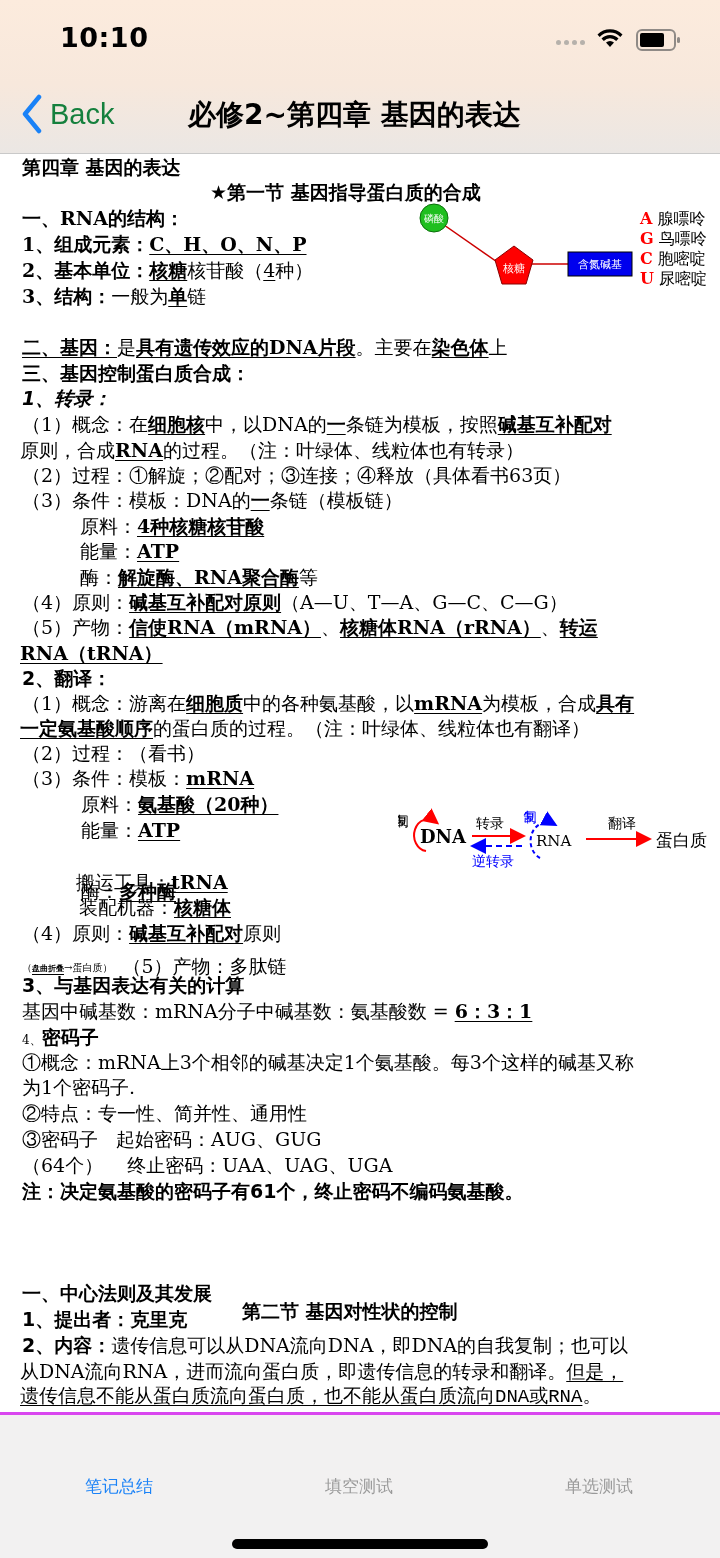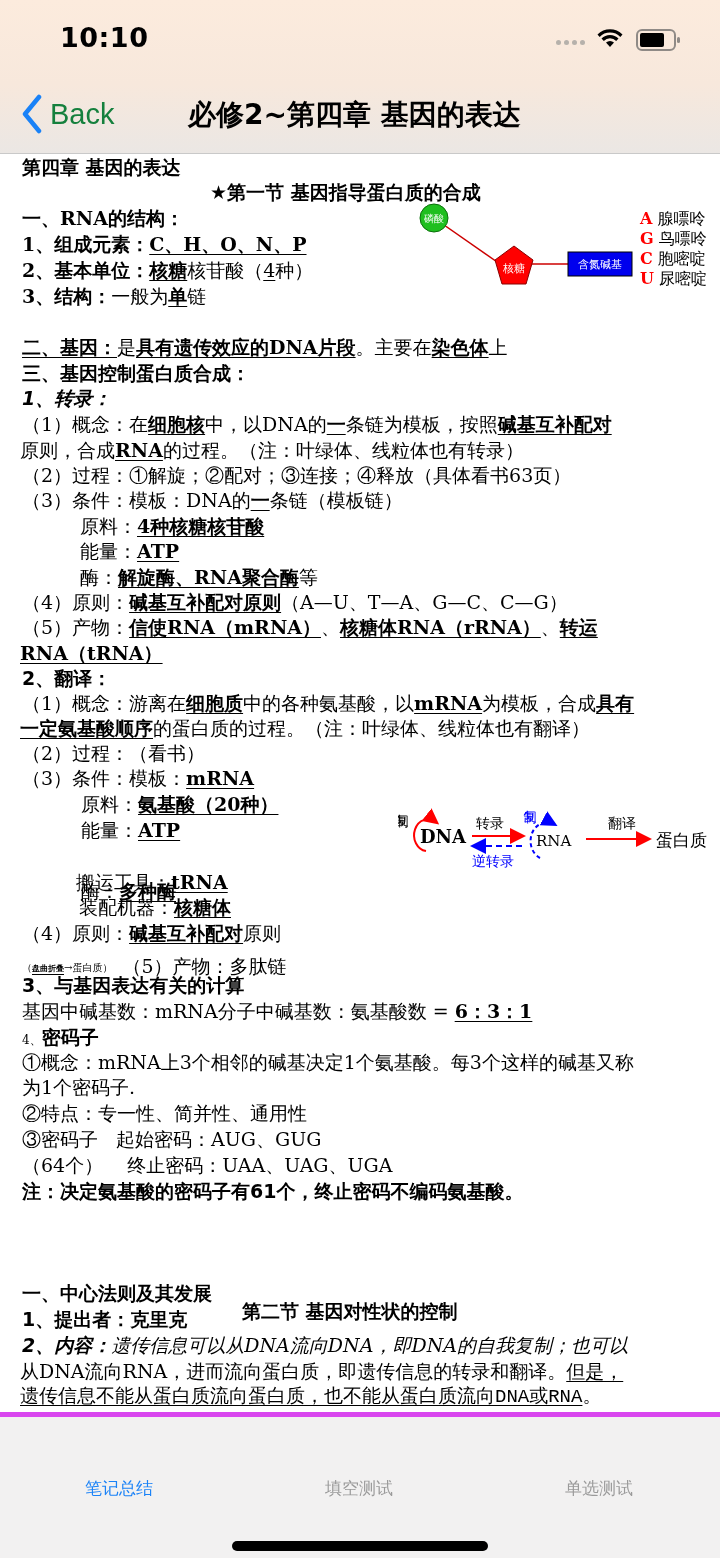--- a/index.html
+++ b/index.html
@@ -25,21 +25,21 @@
   .content { position: absolute; left: 0; top: 154px; width: 716px; height: 1258px; overflow: hidden; padding-left: 24px; }
   .doc { position: absolute; left: 22px; top: 0; width: 690px; font-family: "DejaVu Serif", "Liberation Serif", serif; font-size: 19px; }
   .ln { position: absolute; left: 0; white-space: nowrap; line-height: 26px; height: 26px; }
   .b { font-weight: bold; }
   .u { text-decoration: underline; text-underline-offset: 3px; }
   .sans { font-family: "DejaVu Sans", sans-serif; }
 
   .diagram1 { position: absolute; left: 410px; top: 50px; width: 300px; height: 90px; }
   .diagram2 { position: absolute; left: 398px; top: 632px; width: 310px; height: 90px; }
 
-  .tabbar { position: absolute; left: 0; top: 1412px; width: 720px; height: 146px; background: #f2f1f1; border-top: 5px solid #d946ef; }
+  .tabbar { position: absolute; left: 0; top: 1412px; width: 720px; height: 146px; background: #f2f1f1; border-top: 3px solid #d946ef; }
   .tab { position: absolute; top: 60px; font-size: 17px; color: #9a9a9a; cursor: pointer; font-family: "DejaVu Sans", sans-serif; }
   .tab.active { color: #1a82f7; }
   .home-indicator { position: absolute; left: 232px; top: 124px; width: 256px; height: 10px; background: #000; border-radius: 5px; }
 </style>
 </head>
 <body>
 
 <div class="header-bg"></div>
 <div class="status-time">10:10</div>
 <div class="signal-dots">
@@ -201,21 +201,21 @@
     <div class="ln" style="top:895px;">①概念：mRNA上3个相邻的碱基决定1个氨基酸。每3个这样的碱基又称</div>
     <div class="ln" style="top:920px;">为1个密码子.</div>
     <div class="ln" style="top:946px;">②特点：专一性、简并性、通用性</div>
     <div class="ln" style="top:972px; white-space:pre;">③密码子   起始密码：AUG、GUG</div>
     <div class="ln" style="top:998px; white-space:pre;">（64个）    终止密码：UAA、UAG、UGA</div>
     <div class="ln b sans" style="top:1024px;">注：决定氨基酸的密码子有61个，终止密码不编码氨基酸。</div>
 
     <div class="ln b sans" style="top:1100px; left:220px;margin-top:44px;">第二节  基因对性状的控制</div>
     <div class="ln b sans" style="top:1126px;">一、中心法则及其发展</div>
     <div class="ln b sans" style="top:1152px;">1、提出者：克里克</div>
-    <div class="ln" style="top:1178px;font-style:italic;">
+    <div class="ln" style="top:1178px;">
       <span class="b sans">2、内容：</span><span>遗传信息可以从DNA流向DNA，即DNA的自我复制；也可以</span>
     </div>
     <div class="ln" style="top:1204px; left:-2px;">
       <span>从DNA流向RNA，进而流向蛋白质，即遗传信息的转录和翻译。</span><span class="u">但是，</span>
     </div>
     <div class="ln" style="top:1230px; left:-2px;font-family:Liberation Mono, monospace;">
       <span class="u">遗传信息不能从蛋白质流向蛋白质，也不能从蛋白质流向DNA或RNA</span><span>。</span>
     </div>
     <div class="ln" style="top:1256px; left:-2px;">近些年还发现有遗传信息从RNA到RNA（即RNA的自我复制）也可以从</div>
   </div>

